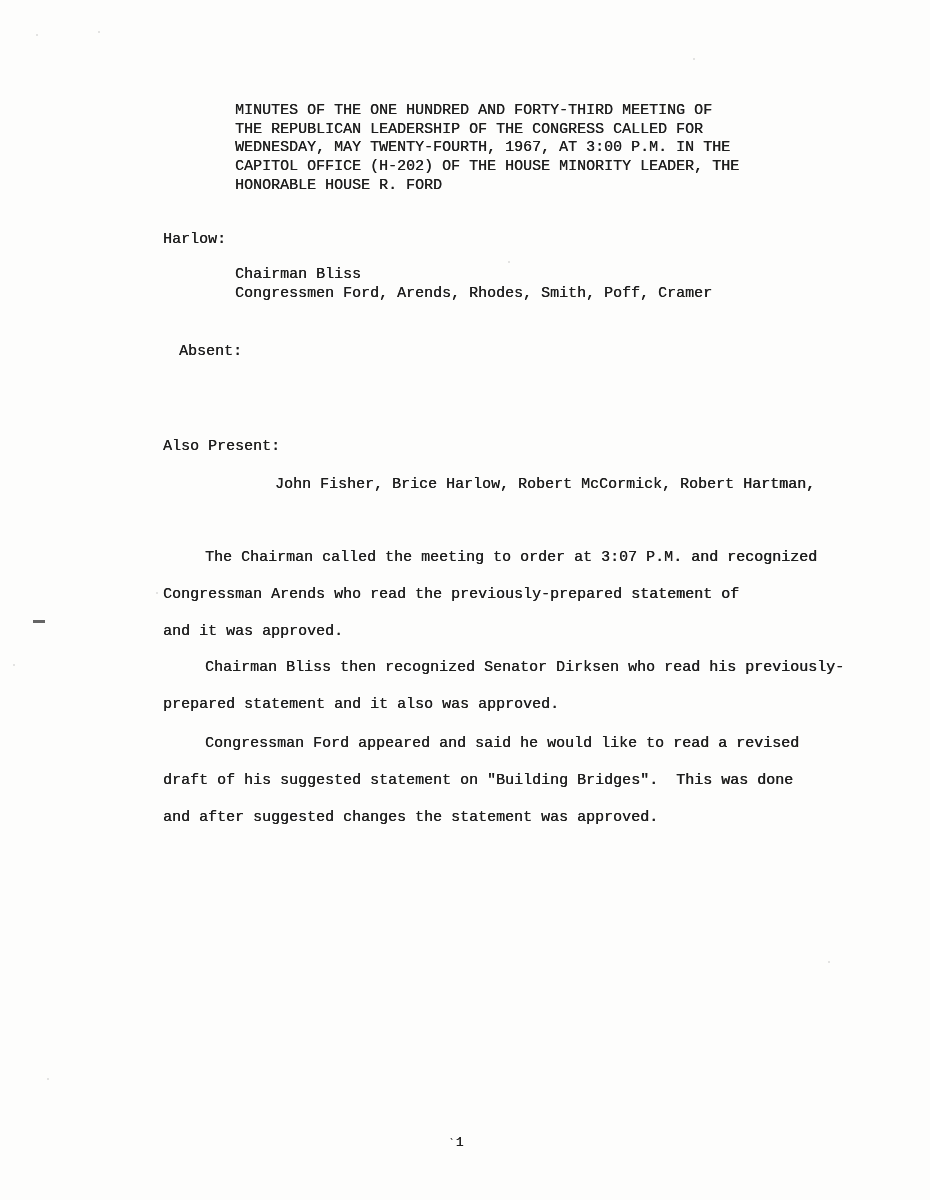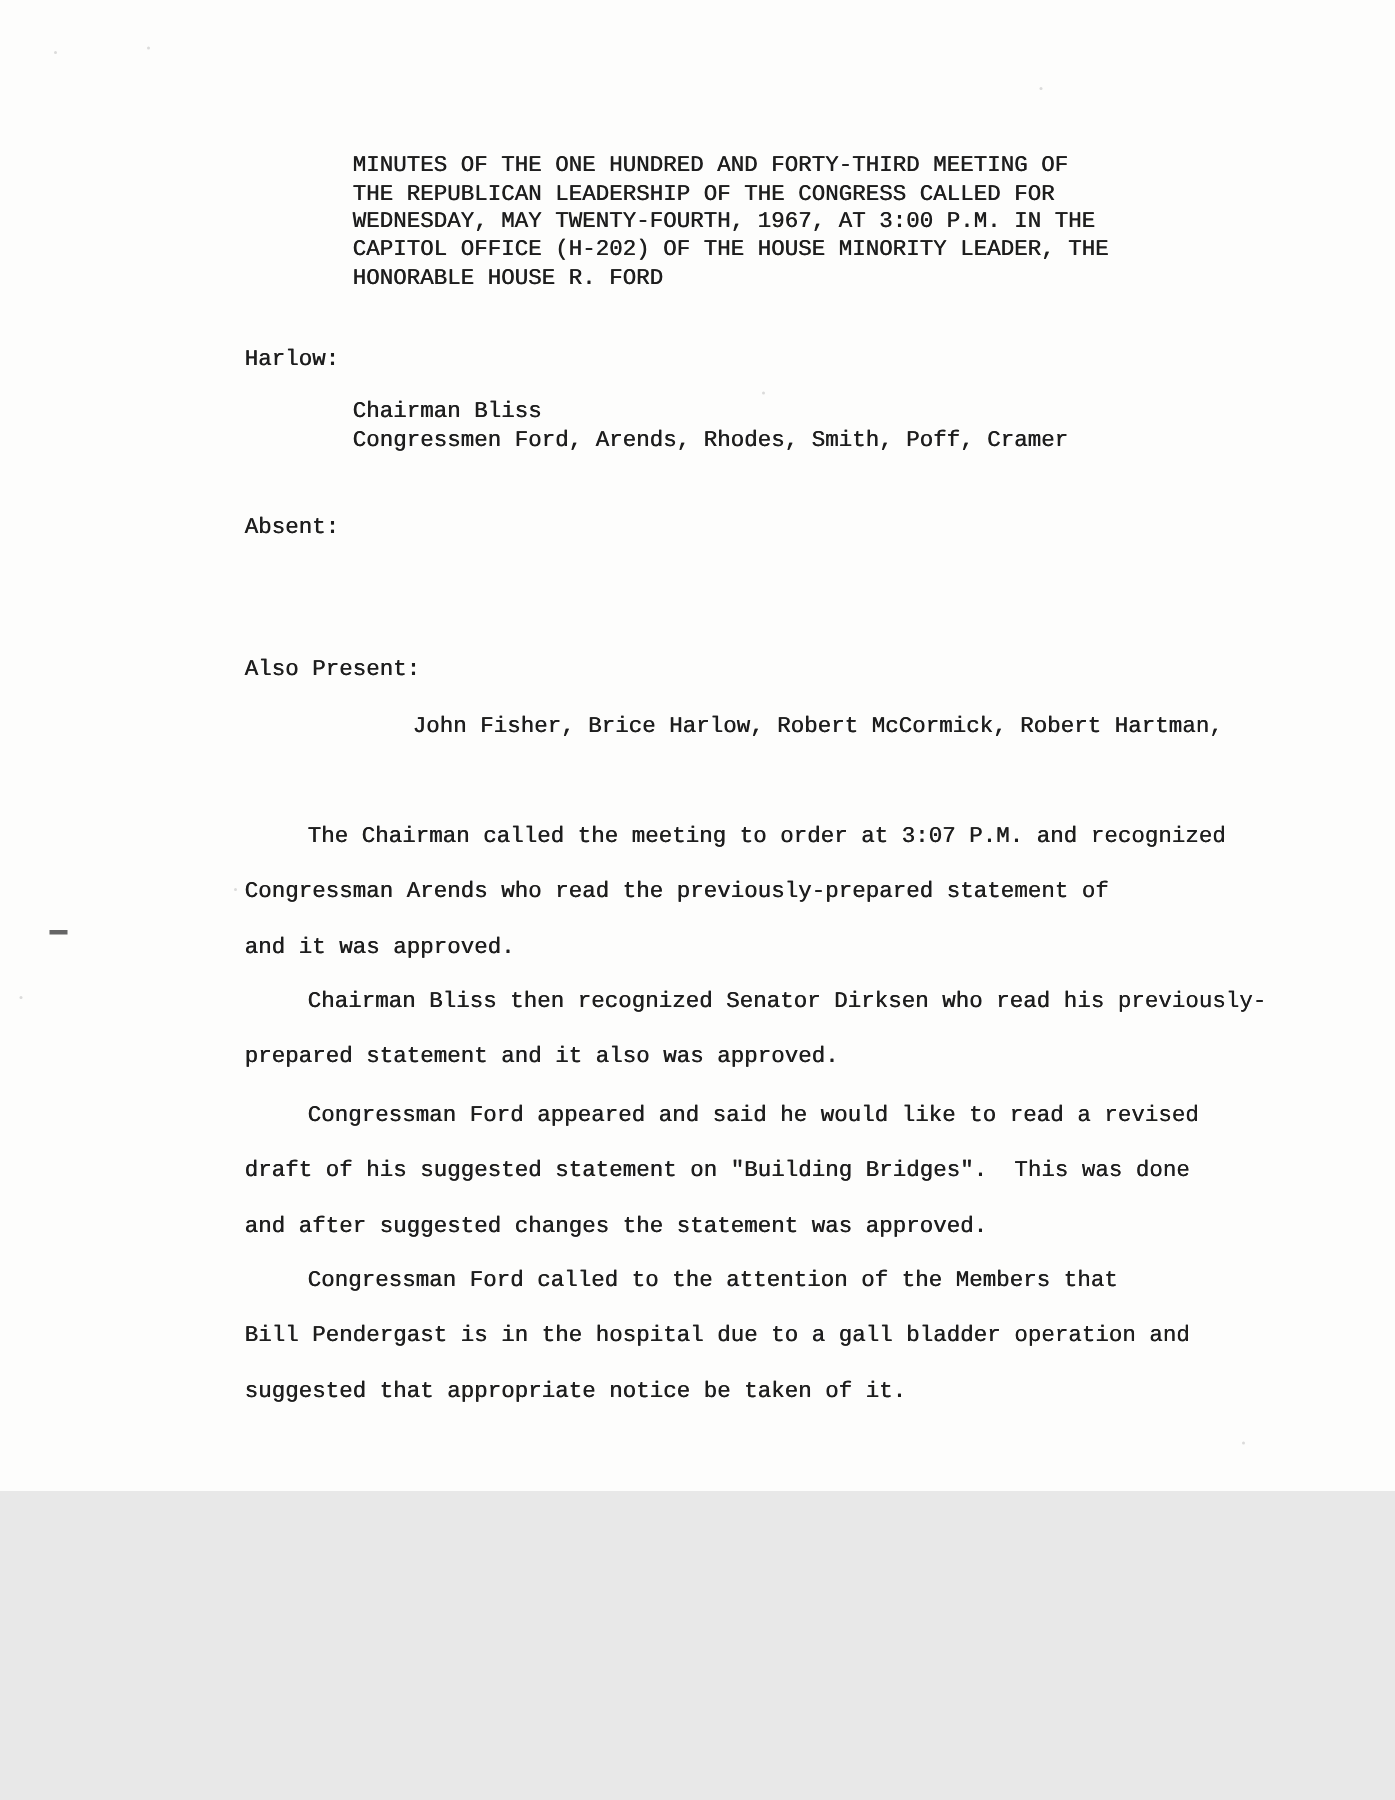--- a/index.html
+++ b/index.html
@@ -3,21 +3,21 @@
 <meta charset="utf-8">
 <style>
   html, body {
     margin: 0;
     padding: 0;
     background: #e8e8e8;
   }
   .page {
     position: relative;
     width: 930px;
-    height: 994px;
+    height: 1200px;
     background: #fdfdfc;
     overflow: hidden;
     font-family: "Liberation Mono", "DejaVu Sans Mono", monospace;
     color: #1e1e1e;
   }
   .abs { position: absolute; }
   .doc-line {
     white-space: pre;
     font-size: 15px;
     line-height: 18.7px;
@@ -68,21 +68,21 @@
   </div>
 
   <div class="abs label" style="left:163px; top:230px;">
     <div class="doc-line">Harlow:</div>
   </div>
   <div class="abs" style="left:235px; top:266px;">
     <div class="doc-line">Chairman Bliss</div>
     <div class="doc-line">Congressmen Ford, Arends, Rhodes, Smith, Poff, Cramer</div>
   </div>
 
-  <div class="abs label" style="left:163px; top:342px;text-align:center;">
+  <div class="abs label" style="left:179px; top:342px;text-align:center;">
     <div class="doc-line">Absent:</div>
   </div>
 
   <div class="abs label" style="left:163px; top:437px;">
     <div class="doc-line">Also Present:</div>
   </div>
   <div class="abs" style="left:235px; top:476px;margin-left:40px;">
     <div class="doc-line">John Fisher, Brice Harlow, Robert McCormick, Robert Hartman,</div>
   </div>
 
@@ -94,25 +94,20 @@
     </div>
     <div>
       <div class="doc-line indent">Chairman Bliss then recognized Senator Dirksen who read his previously-</div>
       <div class="doc-line">prepared statement and it also was approved.</div>
     </div>
     <div class="gap-sm">
       <div class="doc-line indent">Congressman Ford appeared and said he would like to read a revised</div>
       <div class="doc-line">draft of his suggested statement on "Building Bridges".  This was done</div>
       <div class="doc-line">and after suggested changes the statement was approved.</div>
     </div>
-    <div>
-      <div class="doc-line indent">Congressman Ford called to the attention of the Members that</div>
-      <div class="doc-line">Bill Pendergast is in the hospital due to a gall bladder operation and</div>
-      <div class="doc-line">suggested that appropriate notice be taken of it.</div>
-    </div>
   </div>
 
   <div class="abs footer" style="left:448px; top:1133px;">
     <span class="tick">‵</span><span>1</span>
   </div>
 
   <div class="abs artifact-dash" style="left:33px; top:620px;"></div>
   <div class="abs speckle" style="left:36px; top:34px;"></div>
   <div class="abs speckle" style="left:98px; top:31px;"></div>
   <div class="abs speckle" style="left:693px; top:58px;"></div>

